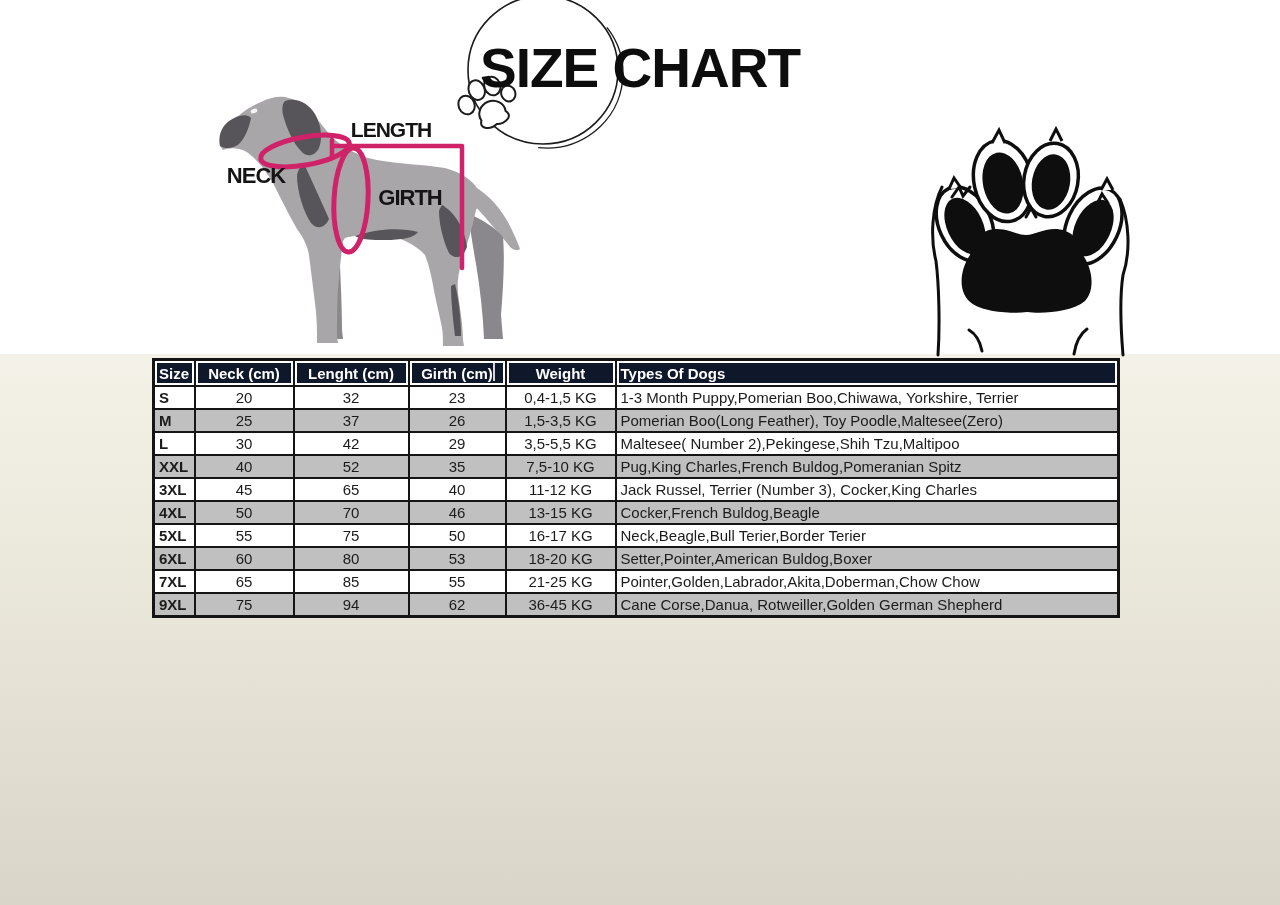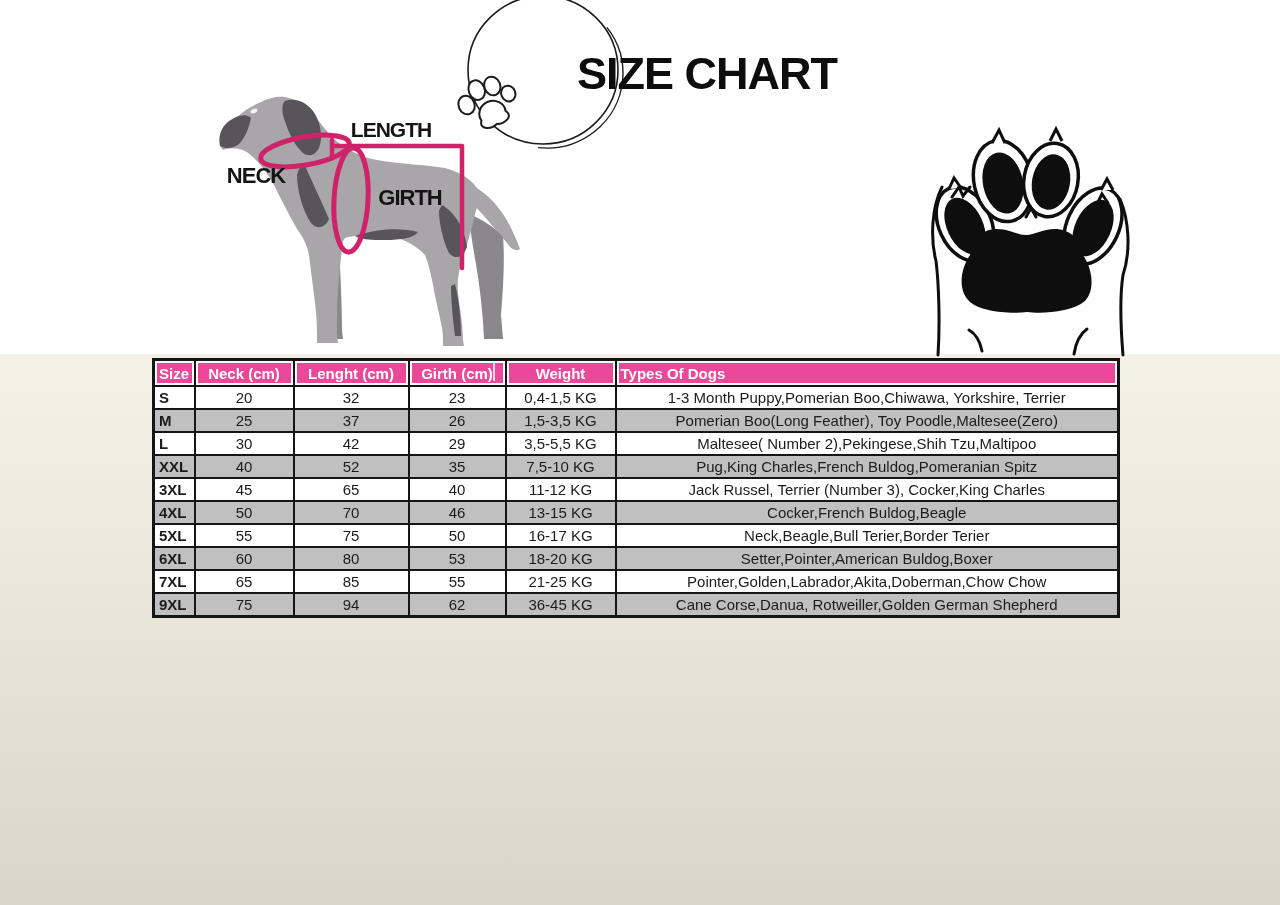--- a/index.html
+++ b/index.html
@@ -4,47 +4,47 @@
 <style>
   html,body{margin:0;padding:0;background:#cfccc0;}
   .page{
     position:relative;width:1280px;height:905px;overflow:hidden;
     background:linear-gradient(180deg,#f4f1e8 354px,#eceadd 60%,#d9d6c9 100%);
     font-family:"Liberation Sans",sans-serif;
   }
   .top-white{position:absolute;left:0;top:0;width:1280px;height:354px;background:#ffffff;}
   
   .page-title{
-    position:absolute;left:455px;top:36px;width:370px;margin:12px;text-align:right;
-    font-size:45px;font-weight:bold;letter-spacing:-1px;color:#0d0d0d;
+    position:absolute;left:455px;top:36px;width:370px;margin:0;text-align:center;
+    font-size:55px;font-weight:bold;letter-spacing:-1px;color:#0d0d0d;
     font-family:"Liberation Sans",sans-serif;z-index:4;
   }
   .title-doodle{position:absolute;left:450px;top:-15px;width:195px;height:178px;z-index:3;}
   .dog-diagram{position:absolute;left:205px;top:88px;width:320px;height:265px;z-index:3;}
   .big-paw{position:absolute;left:922px;top:125px;width:225px;height:235px;z-index:2;}
   
   .size-table{
     position:absolute;left:152px;top:358px;width:968px;z-index:5;
     border-collapse:collapse;table-layout:fixed;background:#ffffff;
     border:3px solid #151515;font-family:"Liberation Sans",sans-serif;
   }
   .size-table th{
-    background:#ec4899;color:#ffffff;font-size:15px;font-weight:bold;
+    background:#0f172a;color:#ffffff;font-size:15px;font-weight:bold;
     height:22px;padding:1px 4px;border:2px solid #151515;
     box-shadow:inset 0 0 0 2px #ffffff;white-space:nowrap;overflow:hidden;
   }
   .size-table th.h-left{text-align:left;}
   .size-table td{
     border:2px solid #151515;font-size:15px;color:#1b1b1b;height:21px;
     padding:0 4px;line-height:1.15;white-space:nowrap;overflow:hidden;background:#ffffff;
   }
   .size-table tbody tr:nth-child(even) td{background:#c1c0c0;}
   .size-table td.col0{font-weight:bold;text-align:left;}
   .size-table td.col1,.size-table td.col2,.size-table td.col3,.size-table td.col4{text-align:center;}
-  .size-table td.col5{text-align:center;}
+  .size-table td.col5{text-align:left;}
   .text-cursor{
     position:absolute;left:493px;top:363px;width:2px;height:18px;
     background:rgba(240,235,238,0.9);z-index:6;
   }
   svg text.diag-label{
     font-family:"Liberation Sans",sans-serif;font-weight:bold;fill:#141414;letter-spacing:-1px;
   }
 </style>
 </head>
 <body>

